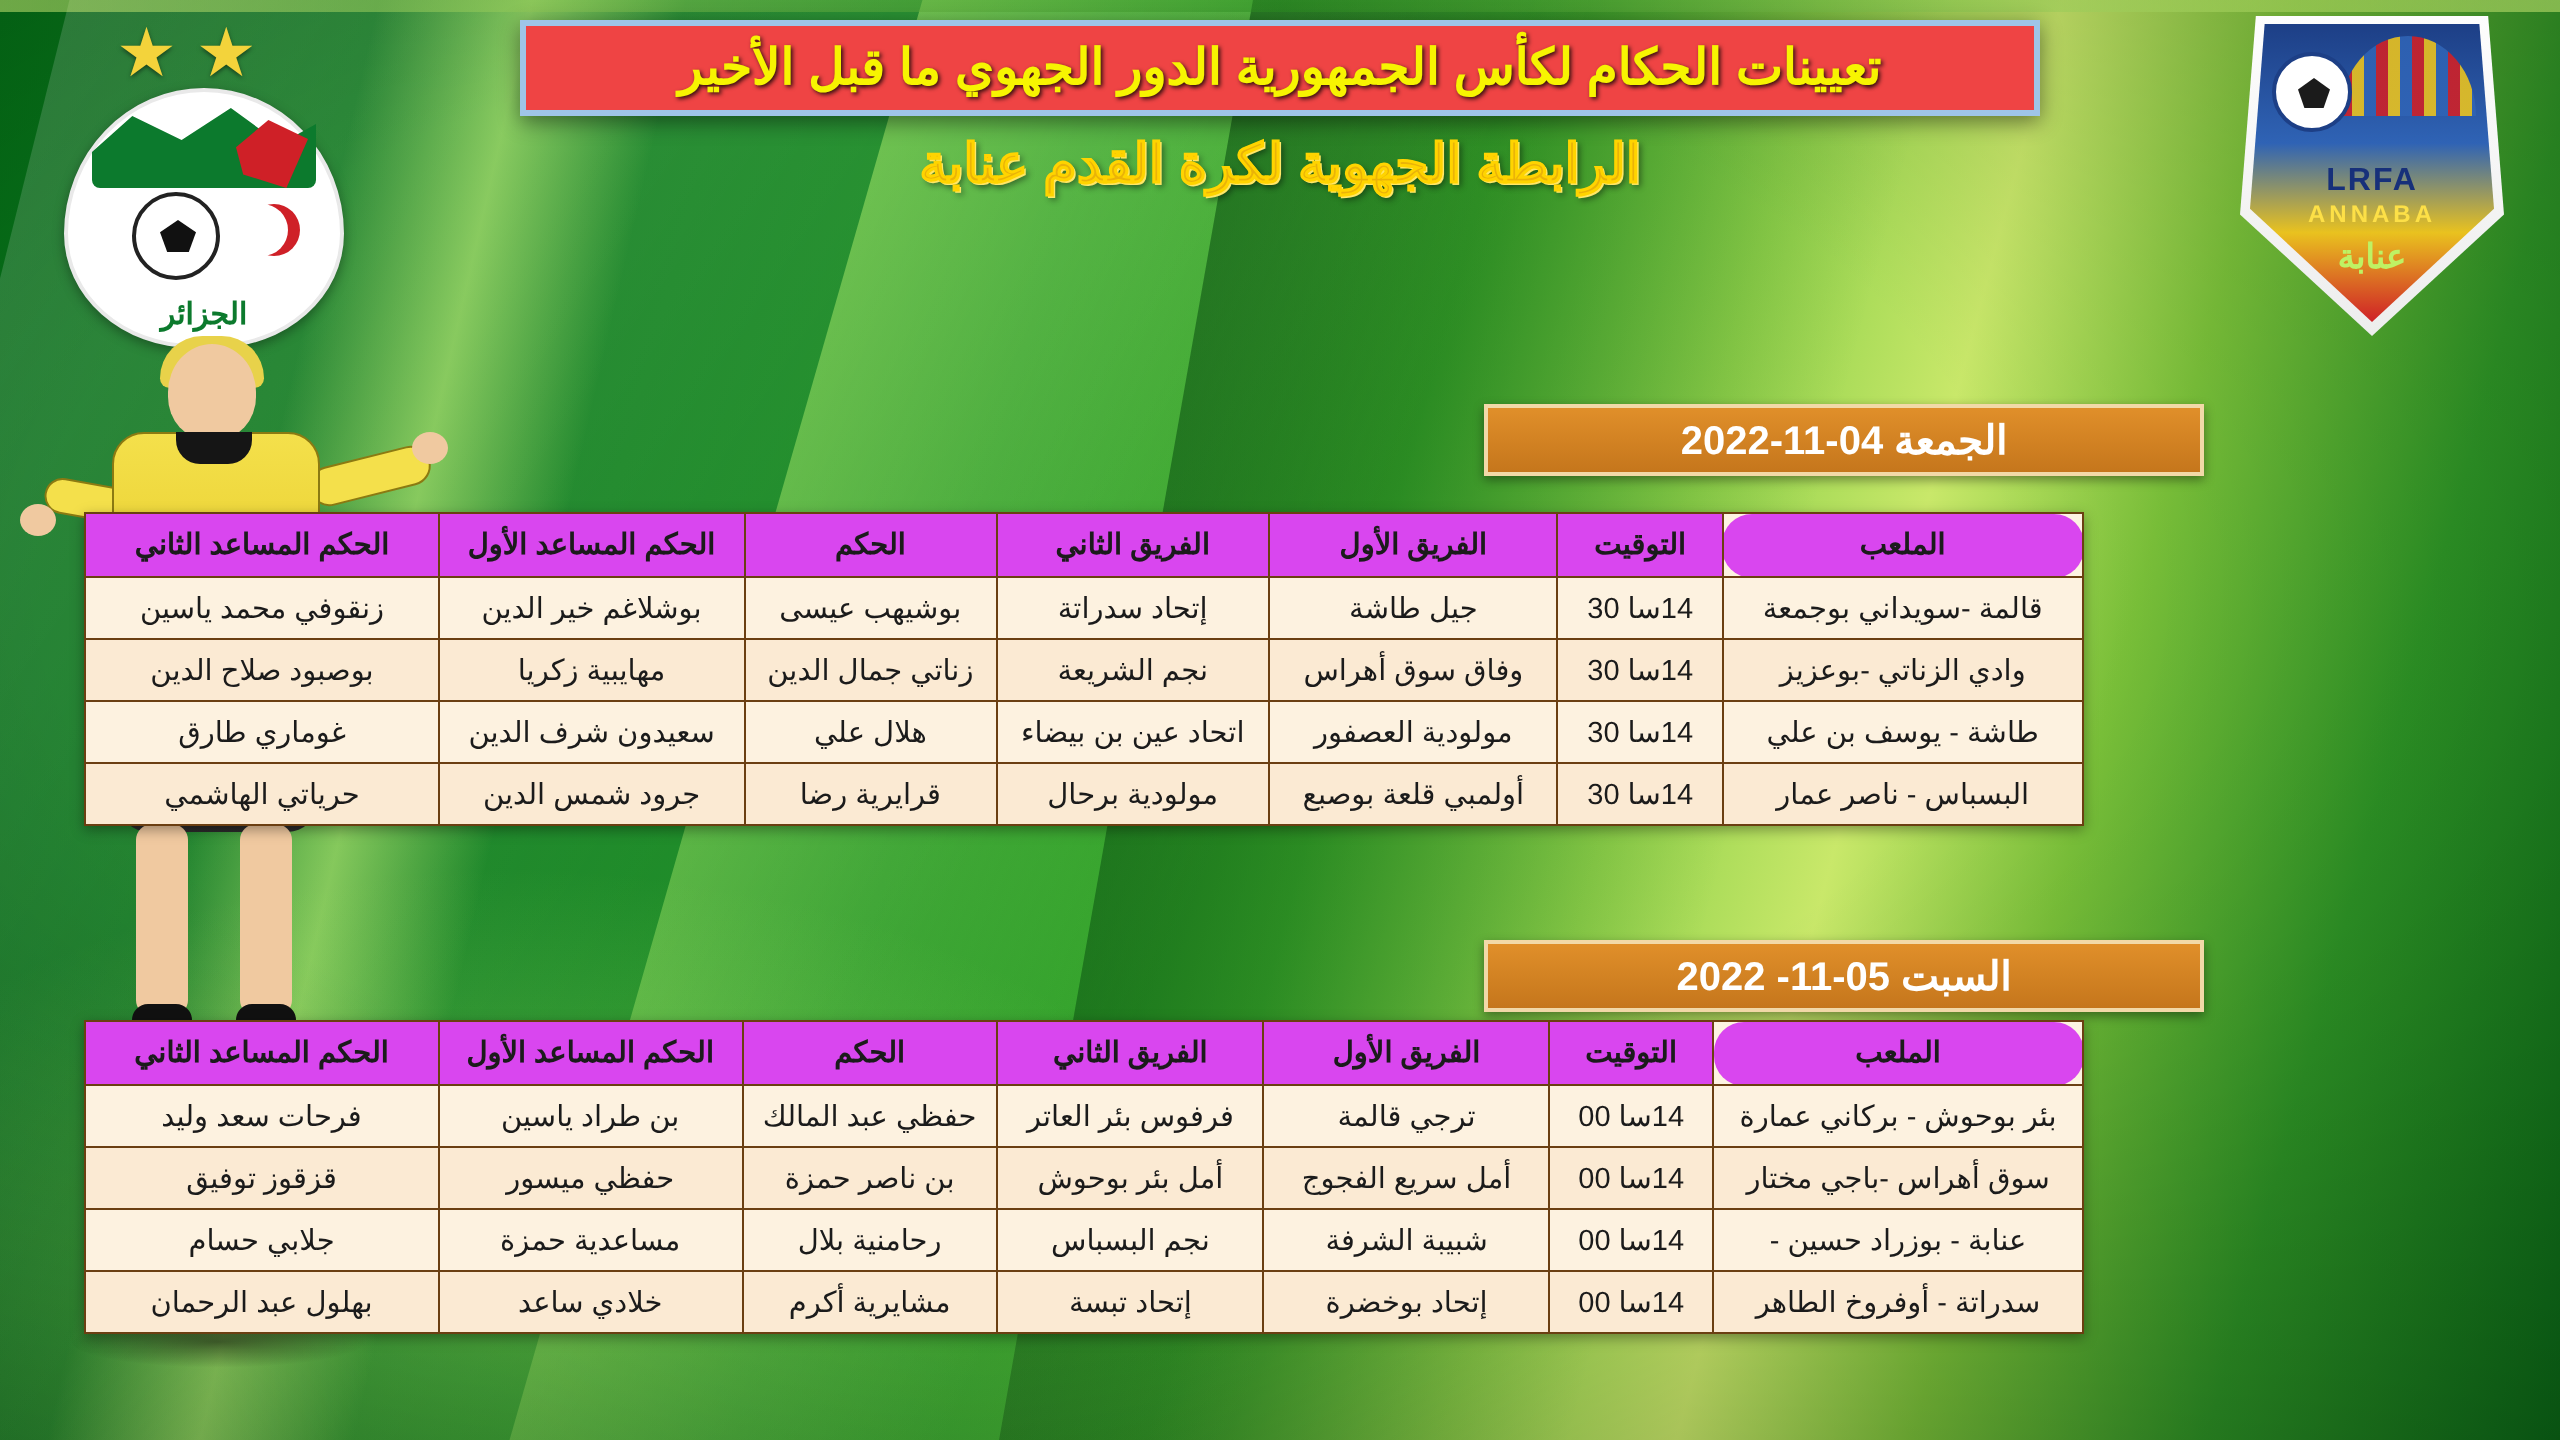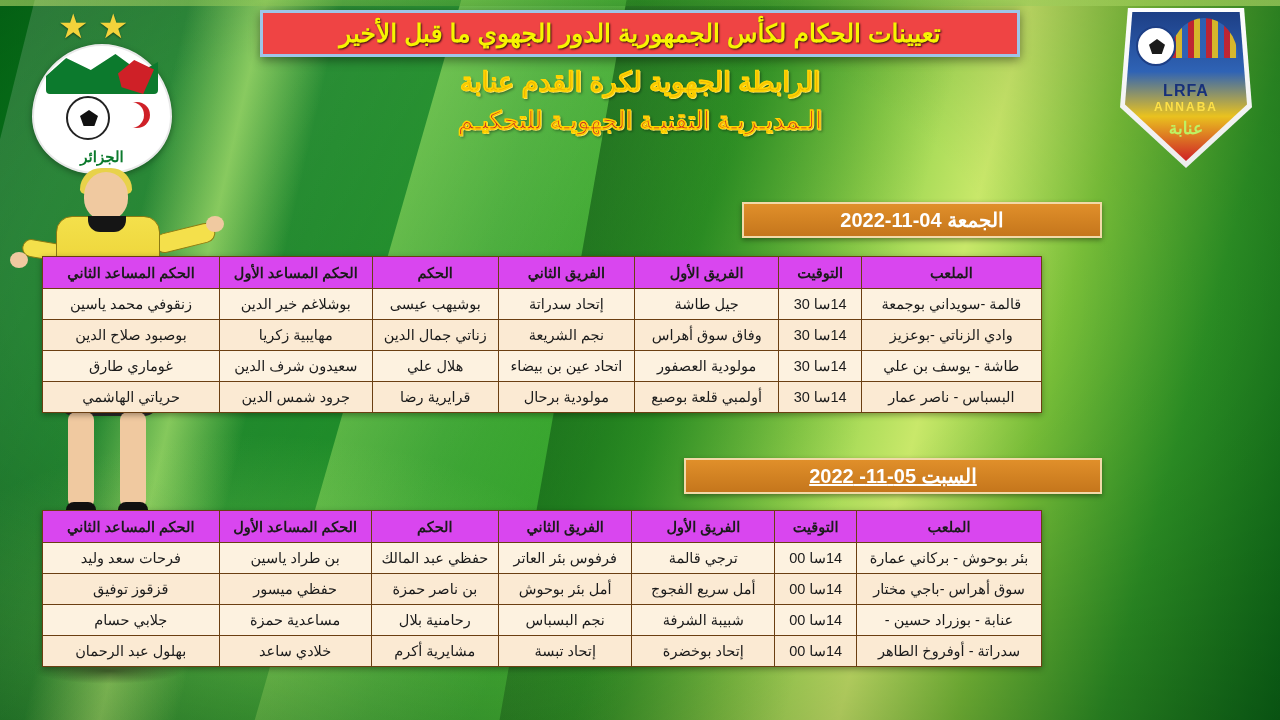--- a/index.html
+++ b/index.html
@@ -249,21 +249,21 @@
   .day-banner {
     position:absolute;
     background:linear-gradient(#e08f2a,#c5761c);
     border:2px solid #f2d9a8;
     box-shadow:0 2px 5px rgba(0,0,0,.4);
     color:#fff; font-size:20px; font-weight:bold;
     display:flex; align-items:center; justify-content:center;
     letter-spacing:.5px;
   }
   .day1 { top:202px; right:178px; width:360px; height:36px; }
-  .day2 { top:458px; right:178px; width:418px; height:36px;text-decoration:underline; }
+  .day2 { top:470px; right:178px; width:360px; height:36px; }
 
   
   .tbl-wrap { position:absolute; }
   .tbl-1 { top:256px; right:238px; width:1000px; }
   .tbl-2 { top:510px; right:238px; width:1000px; }
 
   table {
     width:100%; border-collapse:collapse;
     background:#fdf3e2;
     box-shadow:0 2px 6px rgba(0,0,0,.35);
@@ -277,21 +277,21 @@
     white-space:nowrap;
   }
   thead th {
     background:#d946ef;
     font-weight:bold;
     height:32px;
   }
   tbody td { background:#fdf2e0; height:31px; }
   tbody tr:nth-child(even) td { background:#fbead3; }
 
-  .col-stadium { width:190px; }
+  .col-stadium { width:190px;border-radius:15px; }
   .col-time    { width:88px; }
   .col-t1      { width:152px; }
   .col-t2      { width:140px; }
   .col-ref     { width:130px; }
   .col-a1      { width:158px; }
   .col-a2      { width:190px; }
 </style>
 </head>
 <body>
 
@@ -326,21 +326,20 @@
   <div class="lrfa-sub">ANNABA</div>
   <div class="lrfa-ar">عنابة</div>
 </div>
 
 <div class="title-plate">
   <div class="t">تعيينات الحكام لكأس الجمهورية الدور الجهوي ما قبل الأخير</div>
 </div>
 
 <div class="org-block">
   <div class="org-1">الرابطة الجهوية لكرة القدم عنابة</div>
-  <div class="org-2">الـمديـريـة التقنيـة الجهويـة للتحكيـم</div>
 </div>
 
 <div class="ref">
   <div class="shadow"></div>
   <div class="hair"></div>
   <div class="head"></div>
   <div class="arm-l"></div>
   <div class="hand-l"></div>
   <div class="arm-r"></div>
   <div class="hand-r"></div>

